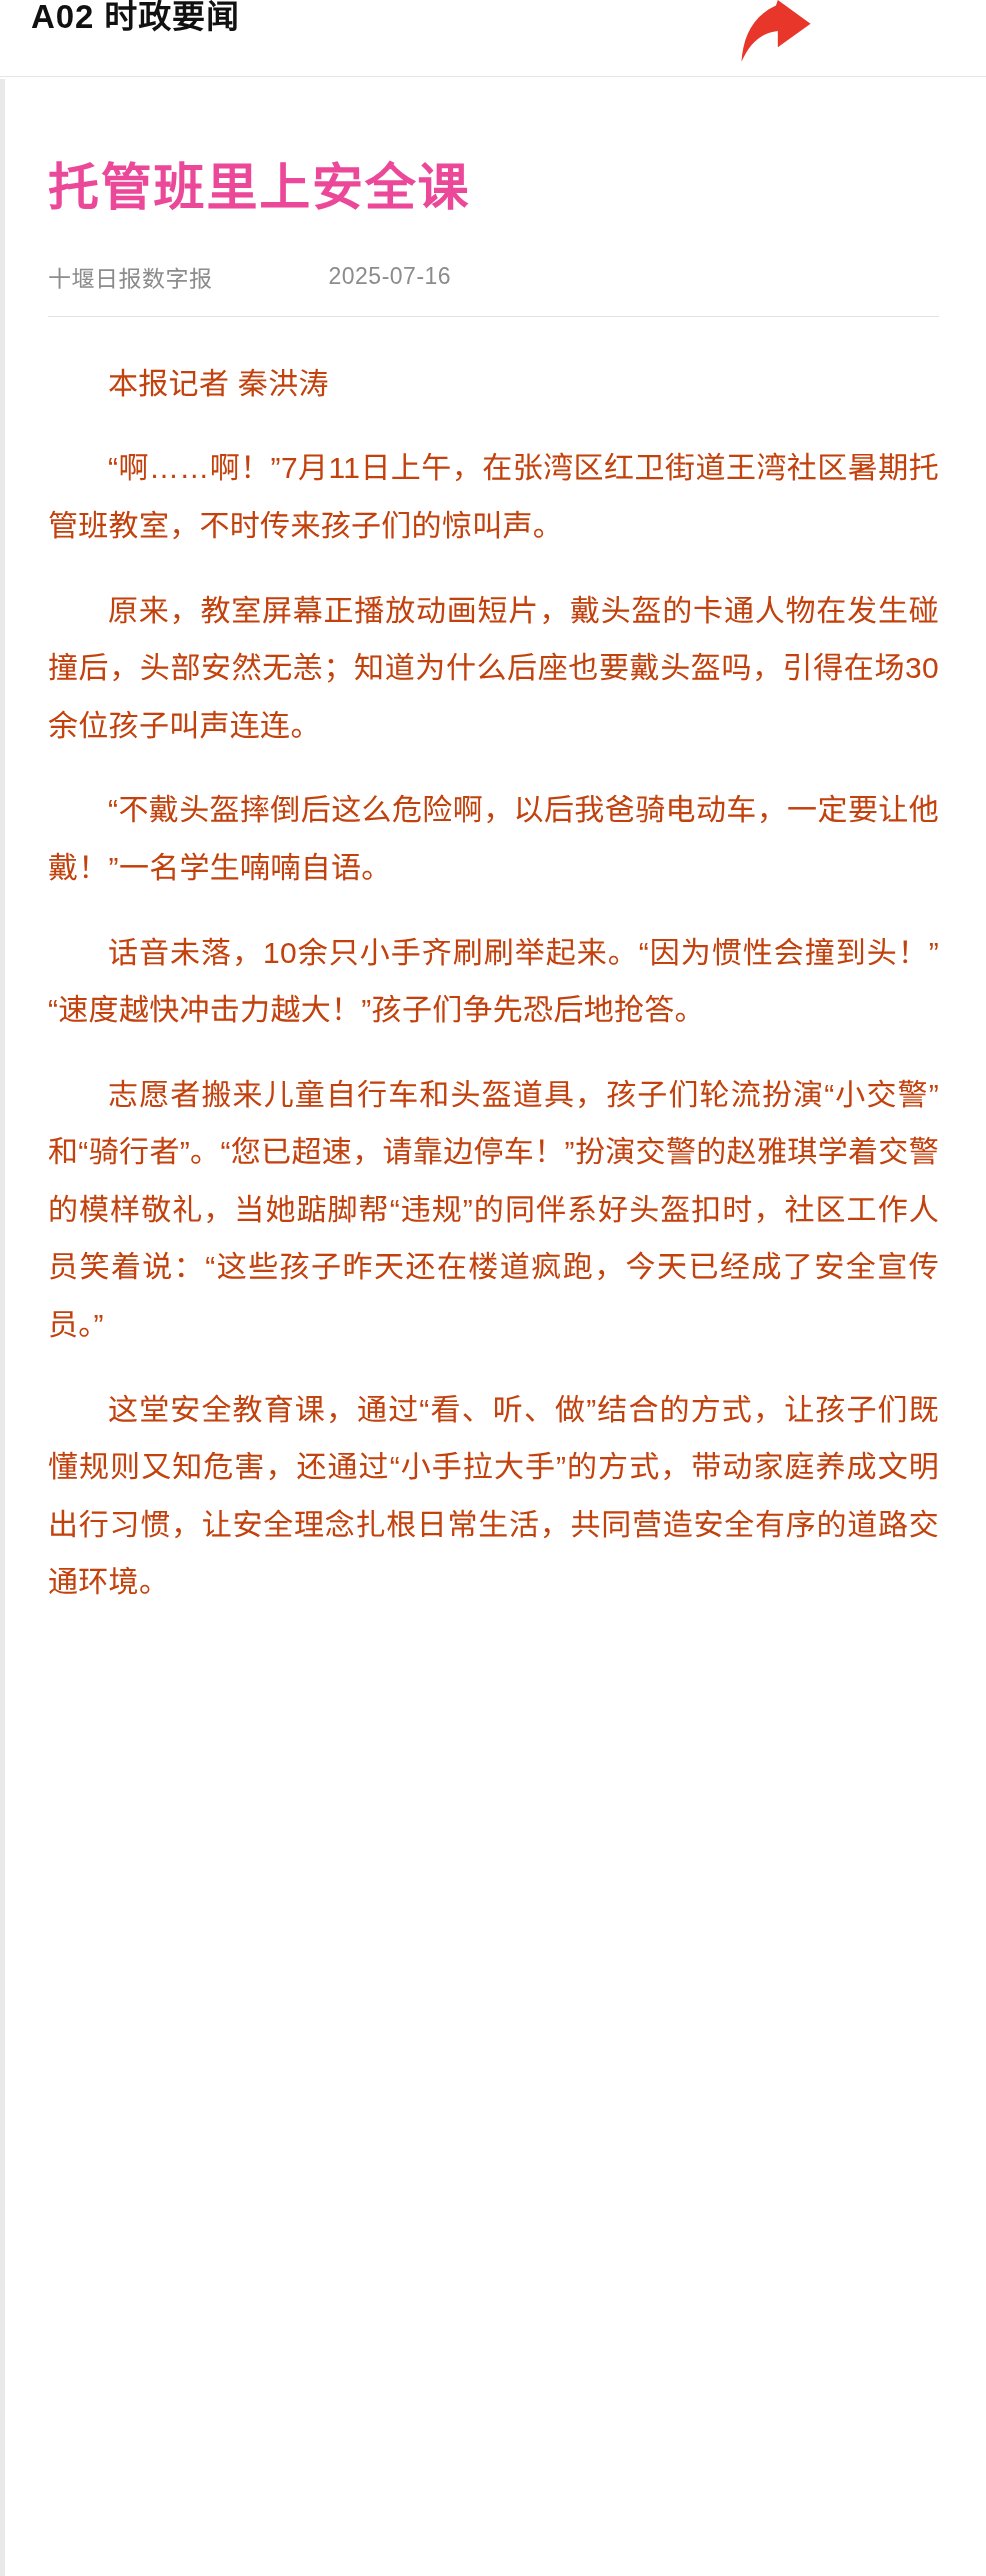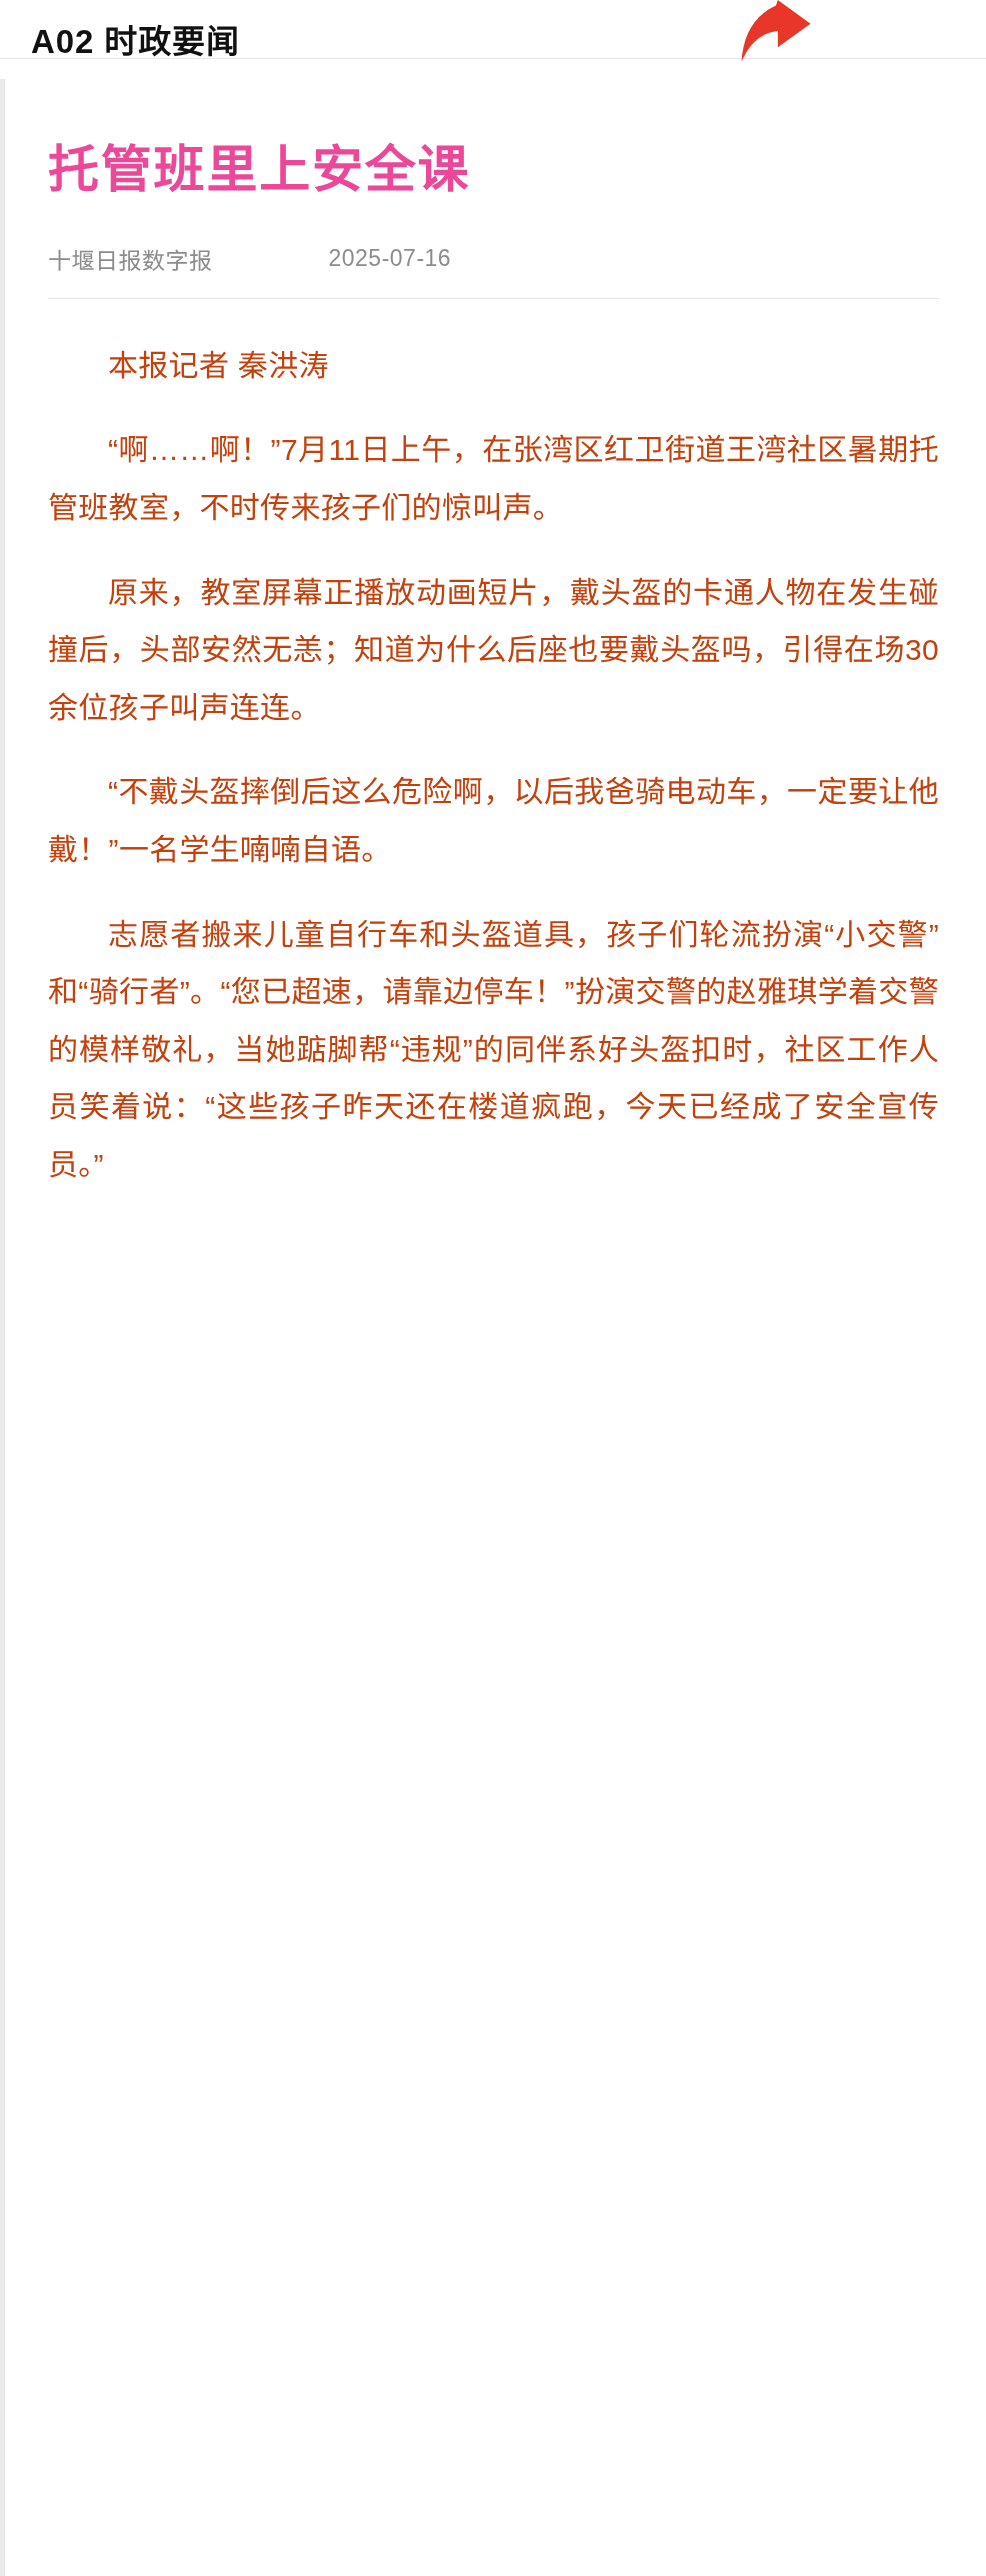--- a/index.html
+++ b/index.html
@@ -11,24 +11,24 @@
     width: 987px;
     min-height: 2576px;
     font-family: "Liberation Sans", "DejaVu Sans", sans-serif;
     color: #1a1a1a;
     -webkit-font-smoothing: antialiased;
   }
 
   
   .topbar {
     position: relative;
-    height: 59px;
+    height: 77px;
     border-bottom: 1.8px solid #e6e6e6;
     display: flex;
-    align-items: flex-end;
+    align-items: flex-start;
     padding: 0 31px;
     box-sizing: border-box;
     background: #ffffff;
   }
   .topbar-title {
     font-size: 33px;
     font-weight: bold;
     letter-spacing: 0.9px;
     color: #111111;
     line-height: 1;
@@ -118,18 +118,20 @@
     <div class="meta">
       <span class="meta-source">十堰日报数字报</span>
       <span class="meta-date">2025-07-16</span>
     </div>
 
     <div class="body-text">
       <p class="para">本报记者 秦洪涛</p>
       <p class="para">“啊……啊！”7月11日上午，在张湾区红卫街道王湾社区暑期托管班教室，不时传来孩子们的惊叫声。</p>
       <p class="para">原来，教室屏幕正播放动画短片，戴头盔的卡通人物在发生碰撞后，头部安然无恙；知道为什么后座也要戴头盔吗，引得在场30余位孩子叫声连连。</p>
       <p class="para">“不戴头盔摔倒后这么危险啊，以后我爸骑电动车，一定要让他戴！”一名学生喃喃自语。</p>
+      <p class="para">话音未落，10余只小手齐刷刷举起来。“因为惯性会撞到头！”“速度越快冲击力越大！”孩子们争先恐后地抢答。</p>
       <p class="para">志愿者搬来儿童自行车和头盔道具，孩子们轮流扮演“小交警”和“骑行者”。“您已超速，请靠边停车！”扮演交警的赵雅琪学着交警的模样敬礼，当她踮脚帮“违规”的同伴系好头盔扣时，社区工作人员笑着说：“这些孩子昨天还在楼道疯跑，今天已经成了安全宣传员。”</p>
+      <p class="para">这堂安全教育课，通过“看、听、做”结合的方式，让孩子们既懂规则又知危害，还通过“小手拉大手”的方式，带动家庭养成文明出行习惯，让安全理念扎根日常生活，共同营造安全有序的道路交通环境。</p>
     </div>
   </div>
 
 </div>
 
 
 </body></html>

